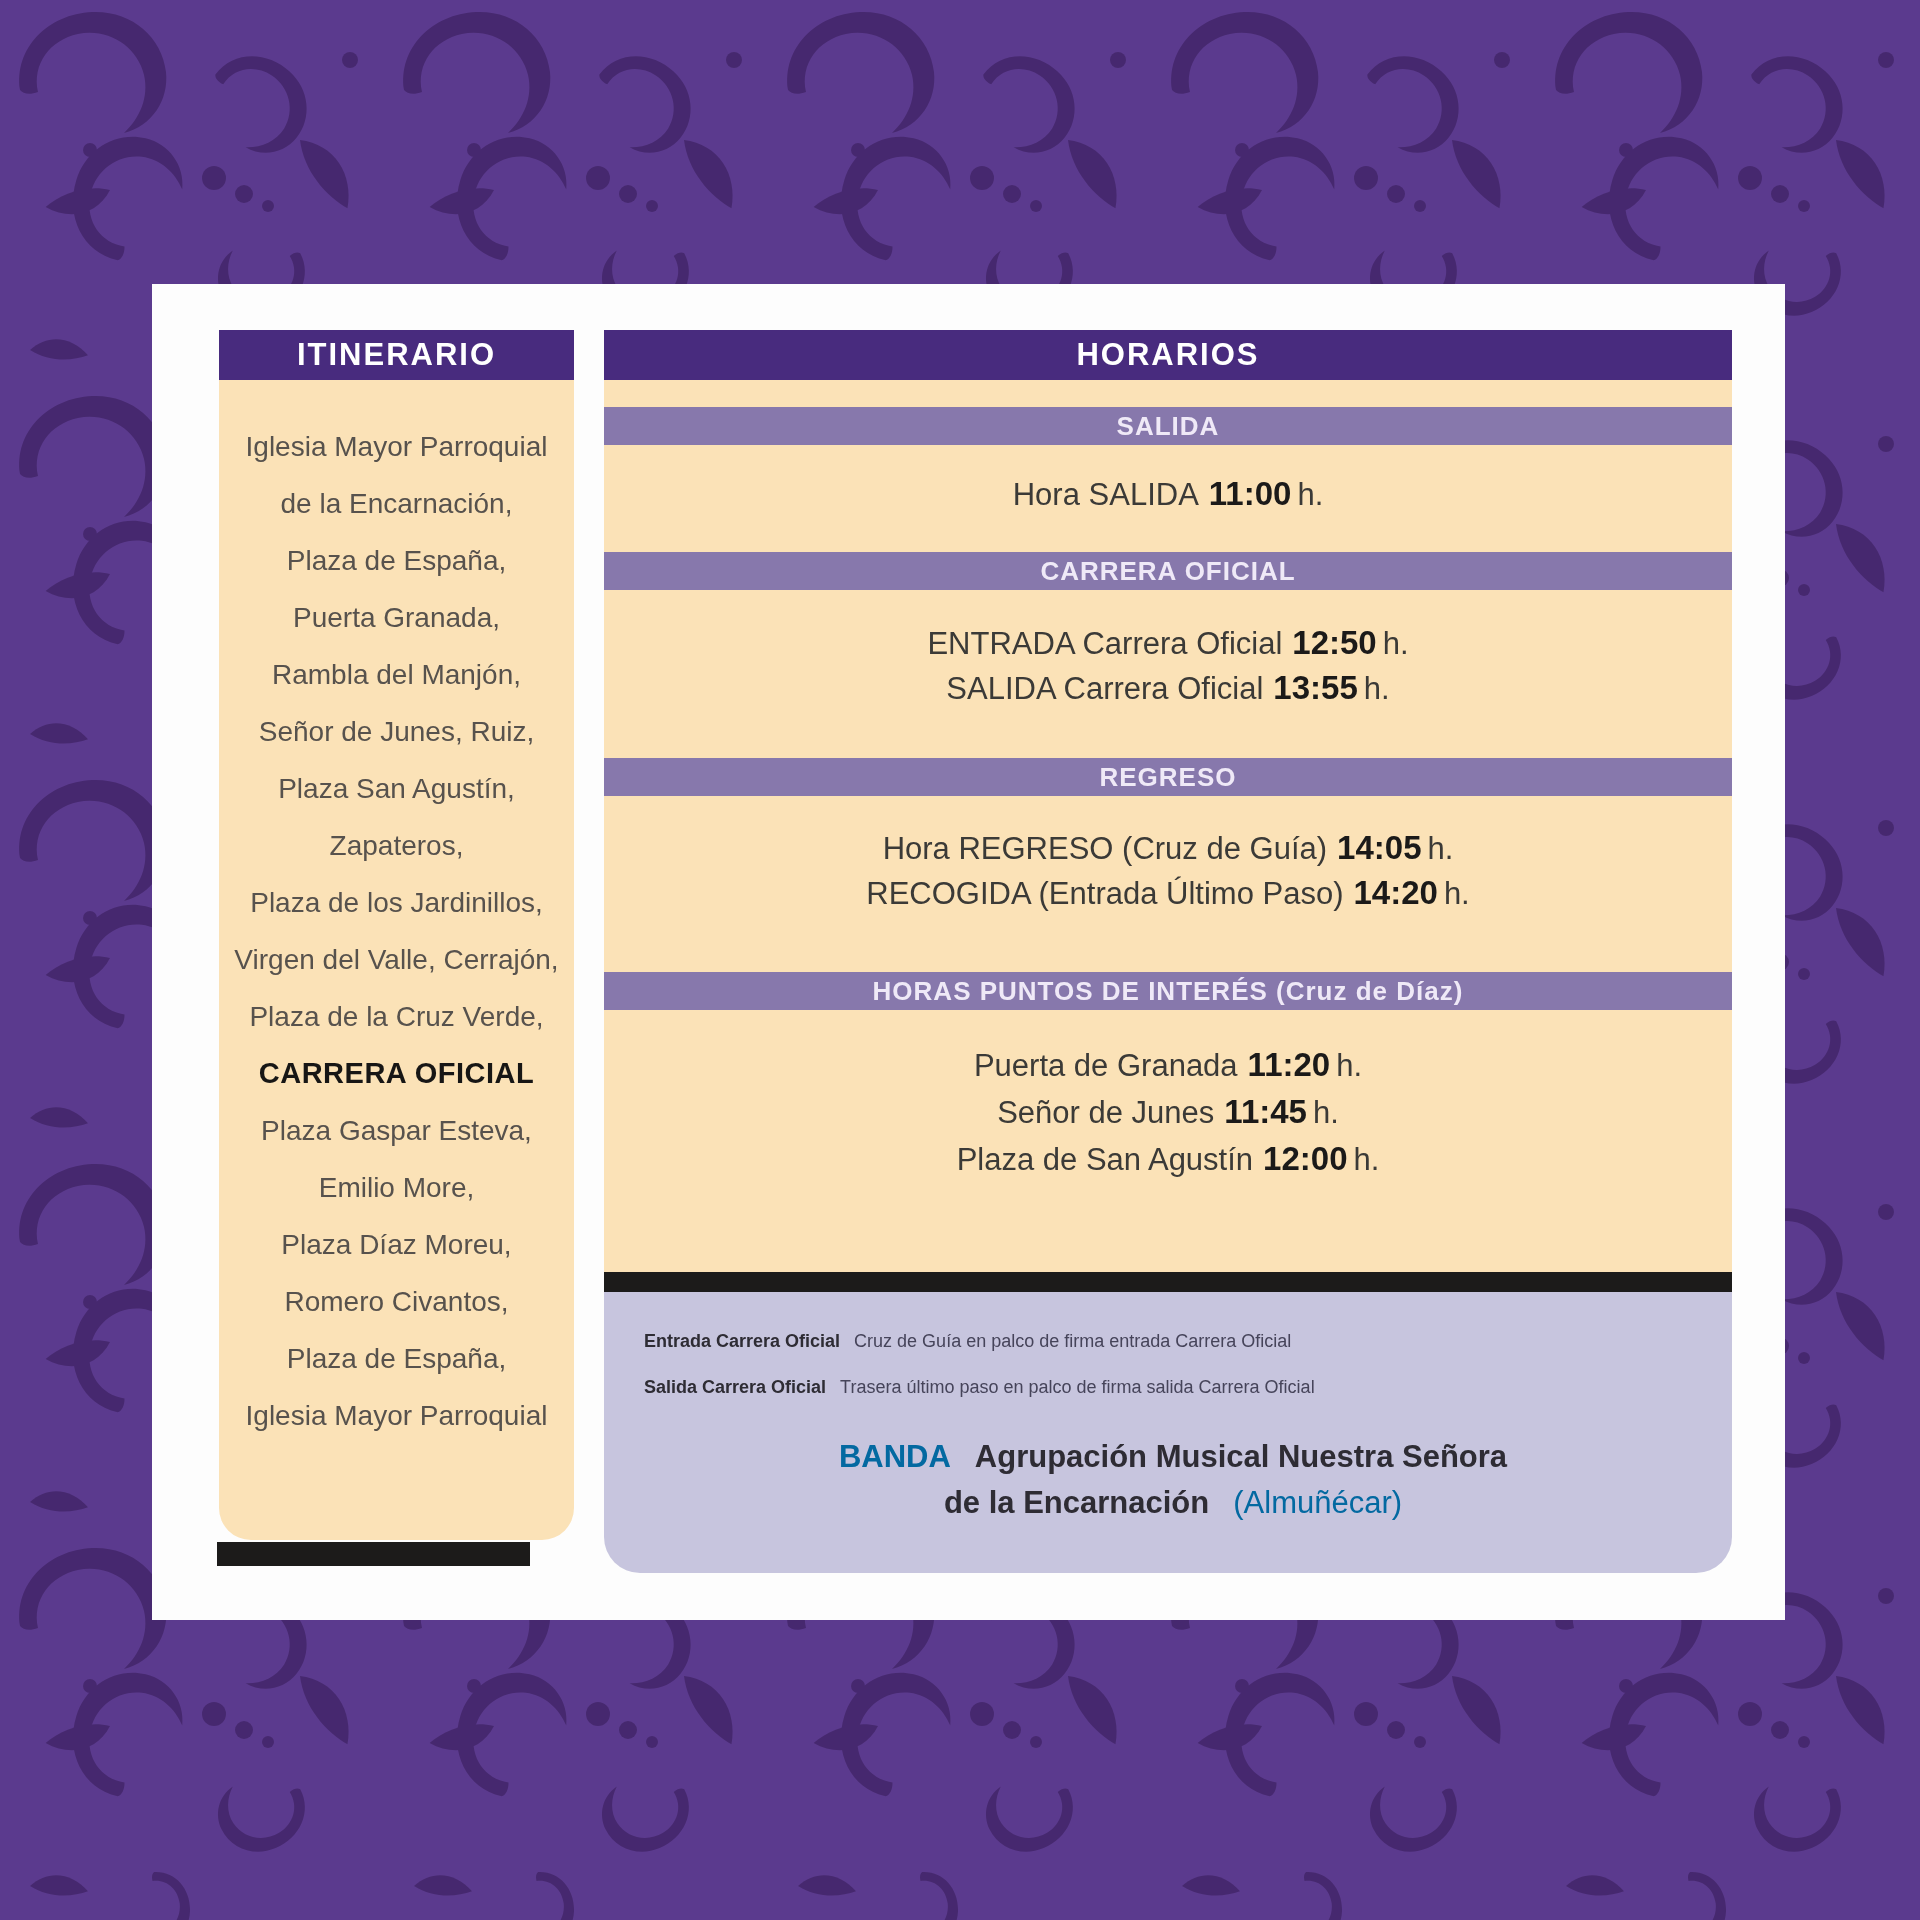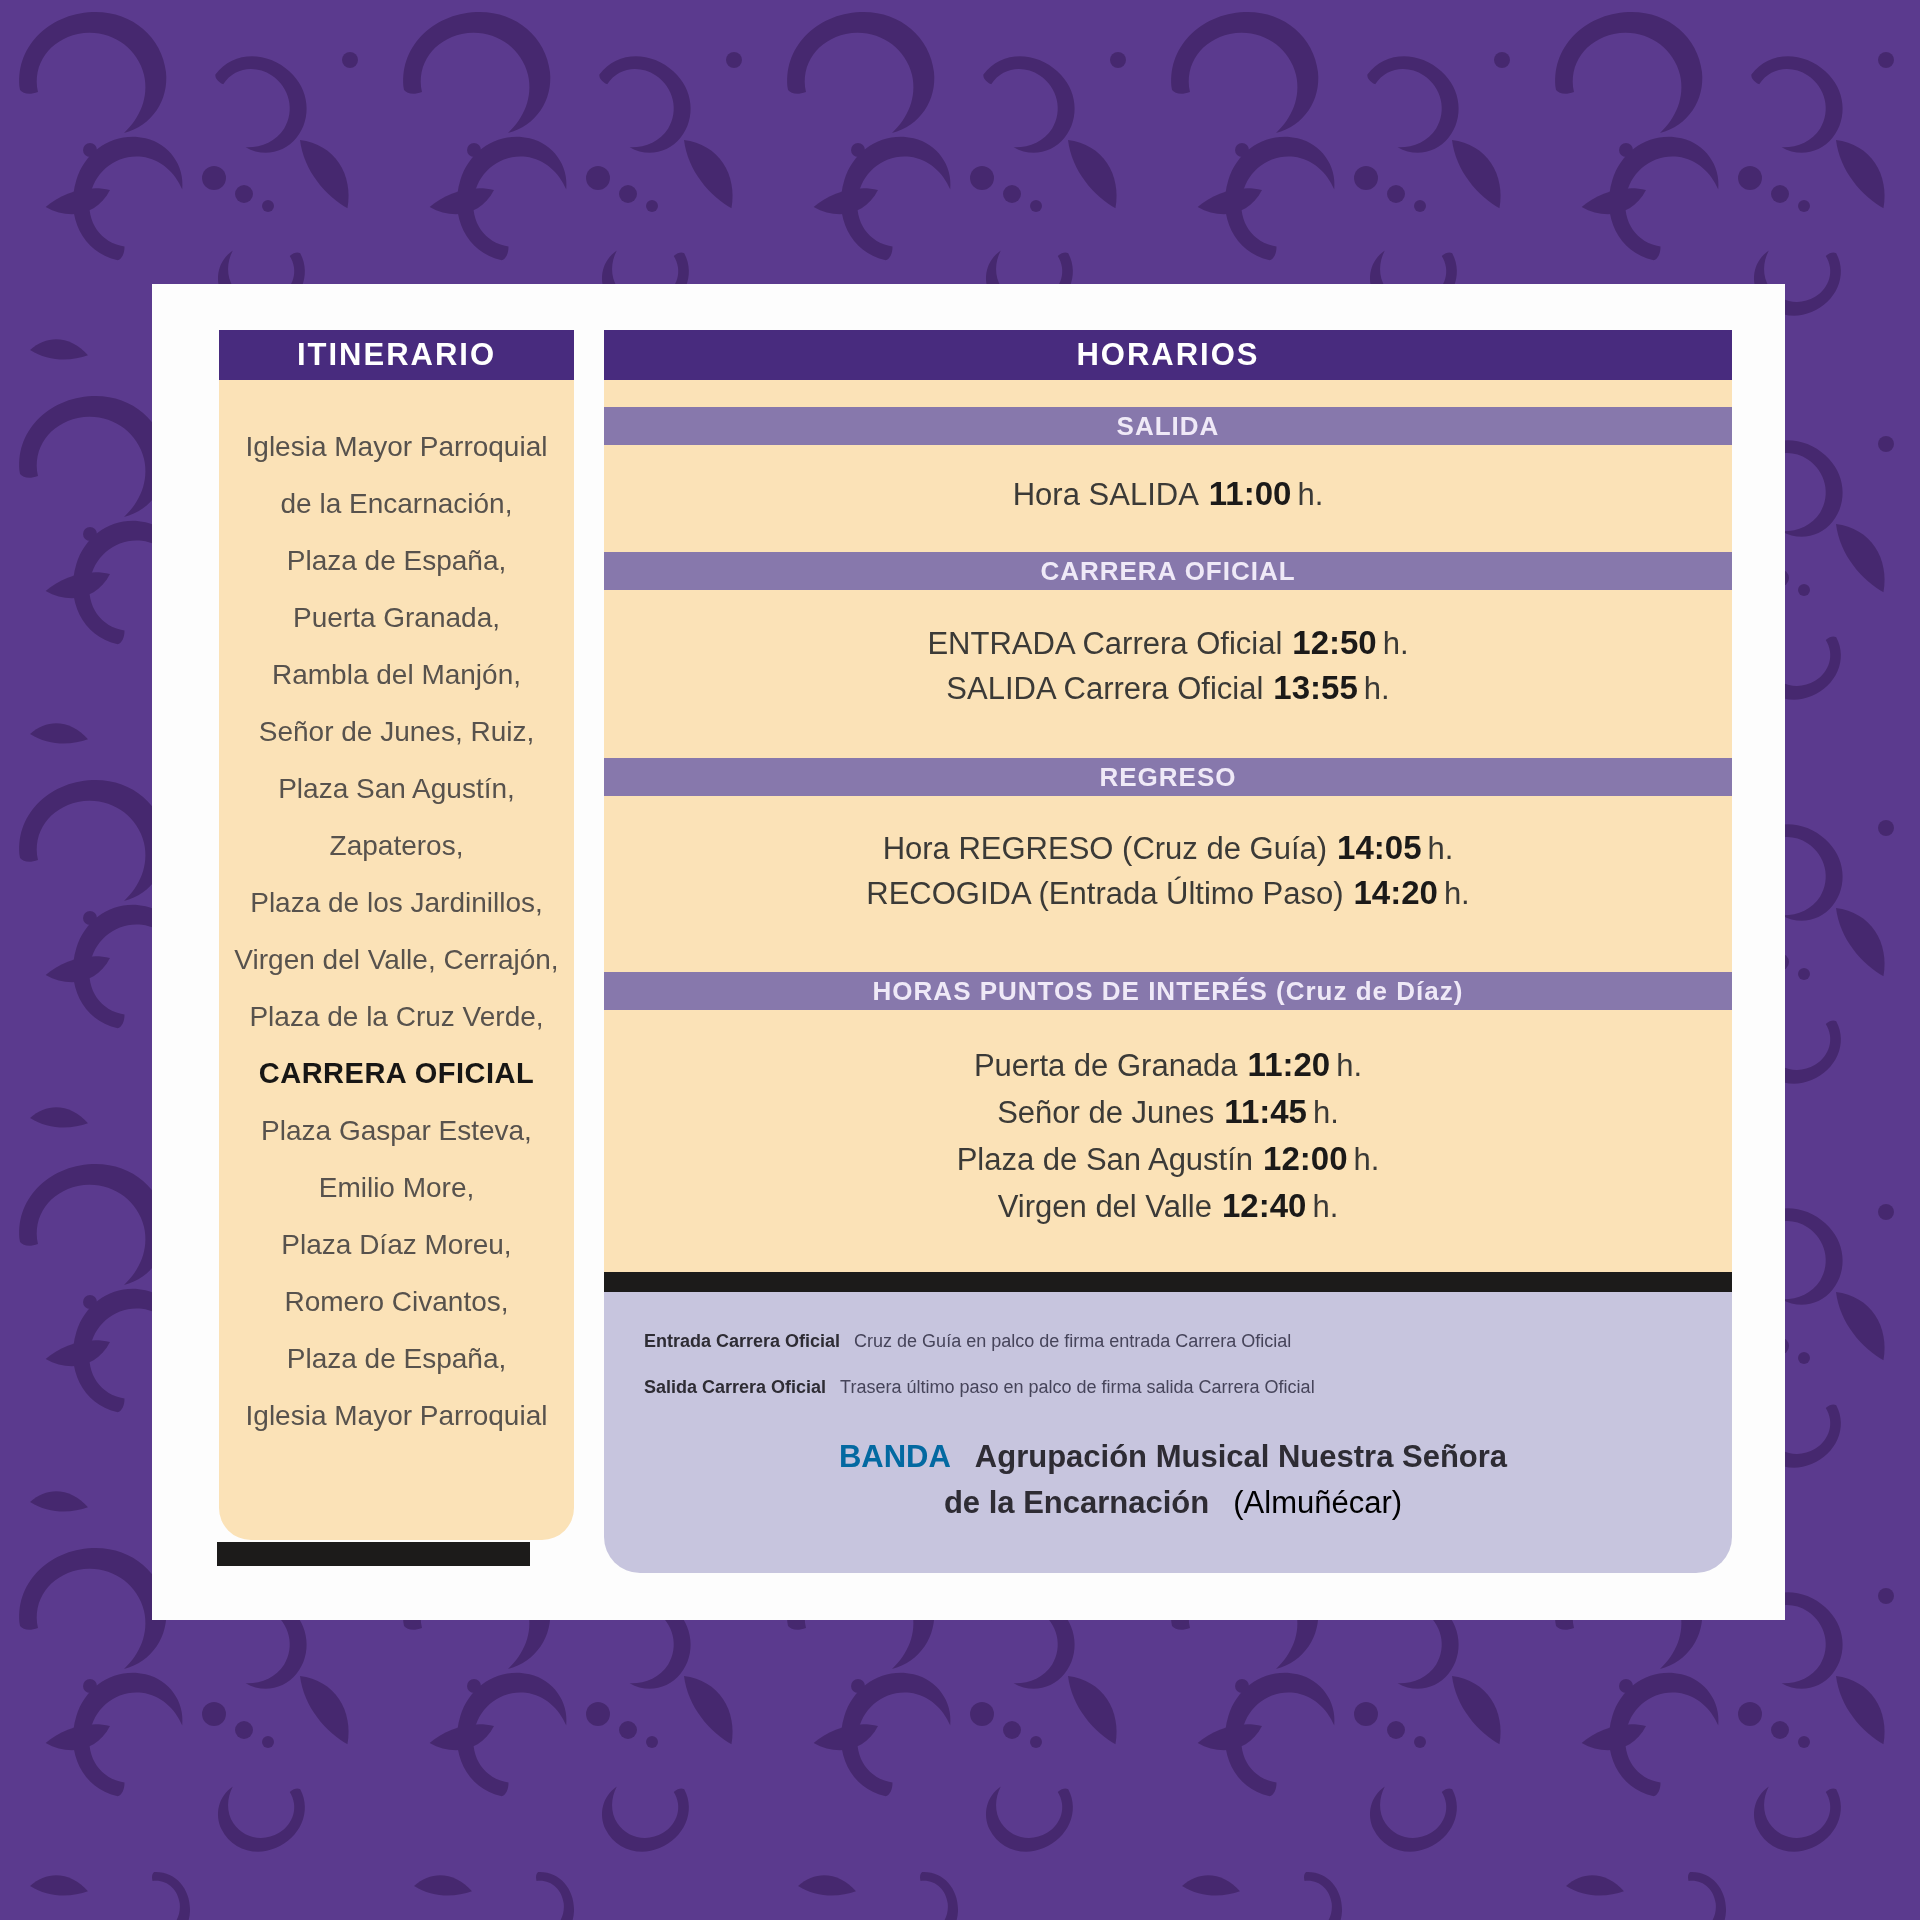--- a/index.html
+++ b/index.html
@@ -78,21 +78,21 @@
     border-radius:0 0 36px 36px;
     box-sizing:border-box;padding:26px 30px 0 40px;
   }
   .note-line{line-height:46px;font-size:18px;white-space:nowrap;}
   .note-label{font-weight:bold;color:#2e2c34;margin-right:14px;}
   .note-text{color:#46445a;}
   .banda{margin-top:24px;text-align:center;}
   .banda-line{line-height:46px;font-size:31px;white-space:nowrap;}
   .banda-label{font-weight:bold;color:#0369a1;margin-right:24px;}
   .banda-text{font-weight:bold;color:#2e2c34;}
-  .banda-suffix{color:#000000;margin-left:24px;}
+  .banda-suffix{color:#0369a1;margin-left:24px;}
 </style>
 </head>
 <body>
 
 <svg class="bg-svg" viewBox="0 0 1920 1920" aria-hidden="true">
   <defs>
     <path id="curl" d="M20,90 C14,48 48,14 92,12 C130,10 162,36 166,72 C169,100 152,126 124,133 C140,118 149,97 144,75 C137,46 108,28 78,34 C50,40 32,64 38,92 C30,95 23,94 20,90 Z"></path>
     <path id="leaf" d="M0,0 C34,-8 62,14 68,48 C44,44 14,28 0,0 Z"></path>
     <pattern id="damask" width="384" height="384" patternUnits="userSpaceOnUse">
       <rect class="pat-base" width="384" height="384"></rect>
@@ -169,23 +169,20 @@
     <div class="sub-bar mt56">HORAS PUNTOS DE INTERÉS (Cruz de Díaz)</div>
     <div class="srow lh46 mt32">
       <span class="pre">Puerta de Granada</span><span class="time">11:20</span><span class="post">h.</span>
     </div>
     <div class="srow lh46">
       <span class="pre">Señor de Junes</span><span class="time">11:45</span><span class="post">h.</span>
     </div>
     <div class="srow lh46">
       <span class="pre">Plaza de San Agustín</span><span class="time">12:00</span><span class="post">h.</span>
     </div>
-    <div class="srow lh46">
-      <span class="pre">Virgen del Valle</span><span class="time">12:40</span><span class="post">h.</span>
-    </div>
   </div>
 
   <div class="black-sep"></div>
 
   <div class="notes">
     <div class="note-line">
       <span class="note-label">Entrada Carrera Oficial</span><span class="note-text">Cruz de Guía en palco de firma entrada Carrera Oficial</span>
     </div>
     <div class="note-line">
       <span class="note-label">Salida Carrera Oficial</span><span class="note-text">Trasera último paso en palco de firma salida Carrera Oficial</span>

